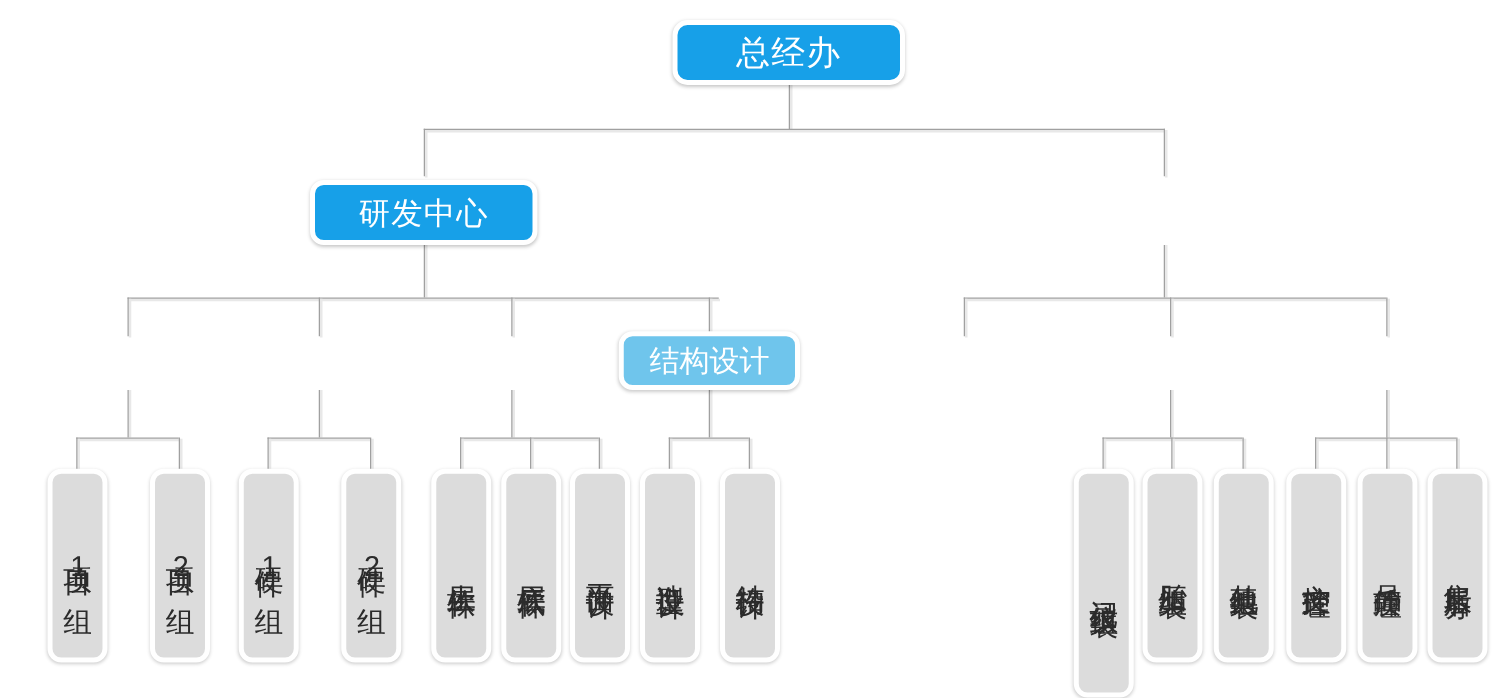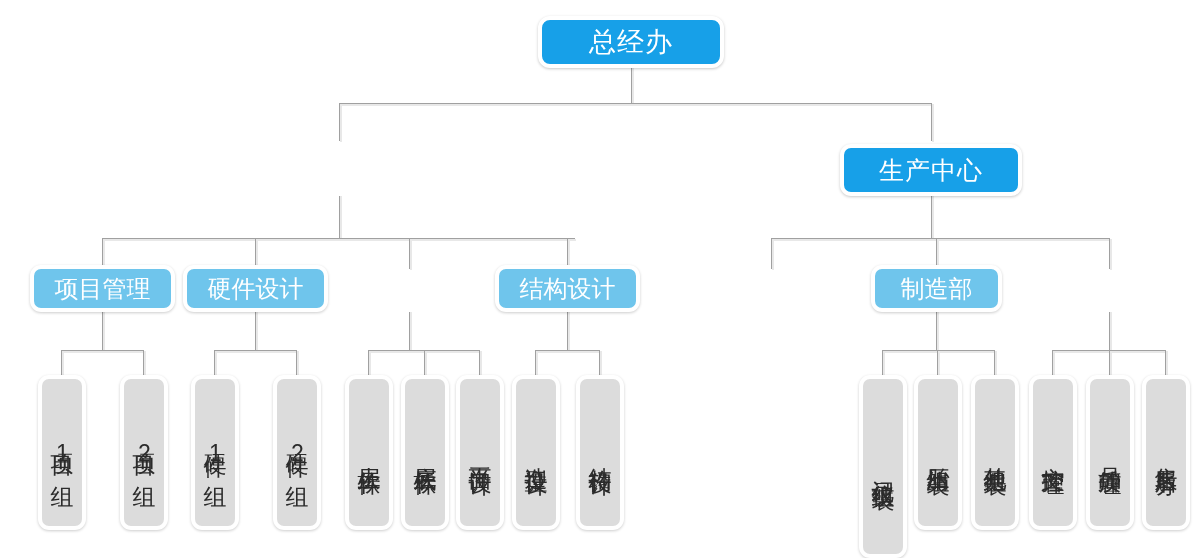--- a/index.html
+++ b/index.html
@@ -198,37 +198,28 @@
   <div class="line v" style="left:1052px; top:350px; height:26px;"></div>
   <div class="line-shadow v" style="left:1110px; top:351px; height:26px;"></div>
   <div class="line v" style="left:1109px; top:350px; height:26px;"></div>
   <div class="line-shadow v" style="left:1166px; top:351px; height:26px;"></div>
   <div class="line v" style="left:1165px; top:350px; height:26px;"></div>
 
   <div class="node node-l1" style="left:538px; top:16px; width:186px; height:52px;">
     <span>总经办</span>
   </div>
 
-  <div class="node node-l2" style="left:840px; top:144px; width:182px; height:52px;">
-    <span>生产中心</span>
-  </div>
-
-  <div class="node node-l3" style="left:30px; top:265px; width:145px; height:47px;">
-    <span>项目管理</span>
-  </div>
-  <div class="node node-l3" style="left:183px; top:265px; width:145px; height:47px;">
-    <span>硬件设计</span>
-  </div>
+  <div class="node node-l2" style="left:248px; top:144px; width:182px; height:52px;">
+    <span>研发中心</span>
+  </div>
+
   <div class="node node-l3" style="left:495px; top:265px; width:145px; height:47px;">
     <span>结构设计</span>
   </div>
 
-  <div class="node node-l3" style="left:871px; top:265px; width:131px; height:47px;">
-    <span>制造部</span>
-  </div>
 
   <div class="node node-l4" style="left:38px; top:375px; width:48px; height:155px;">
     <span class="vtext">项目1组</span>
   </div>
   <div class="node node-l4" style="left:120px; top:375px; width:48px; height:155px;">
     <span class="vtext">项目2组</span>
   </div>
 
   <div class="node node-l4" style="left:191px; top:375px; width:48px; height:155px;">
     <span class="vtext">硬件1组</span>

